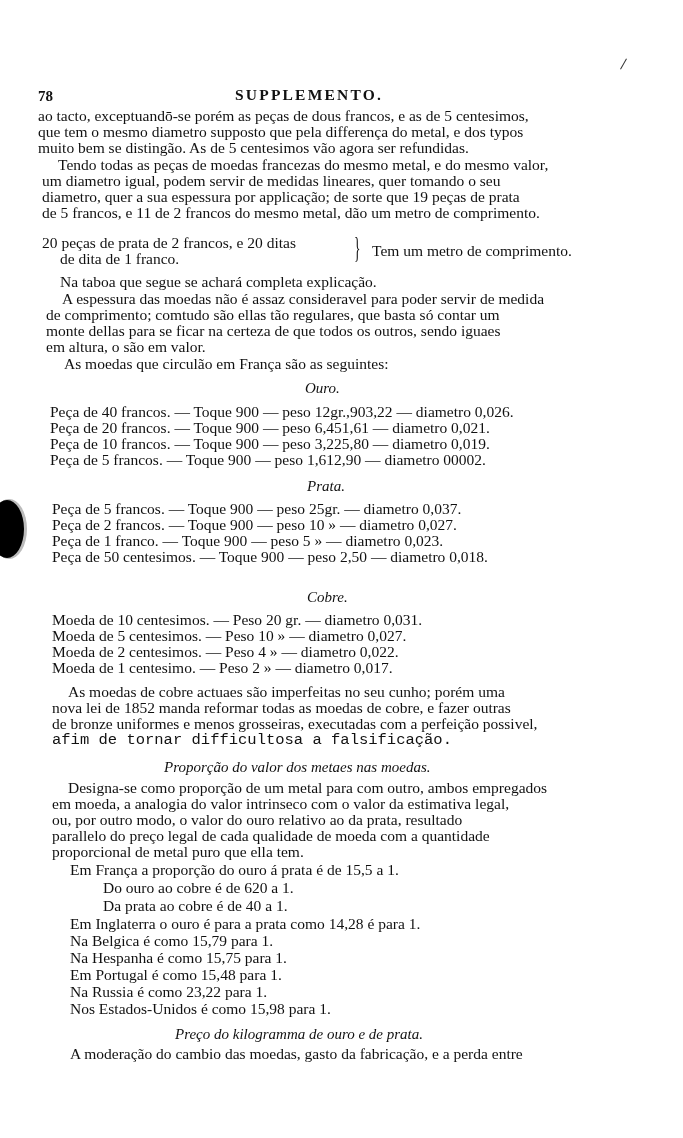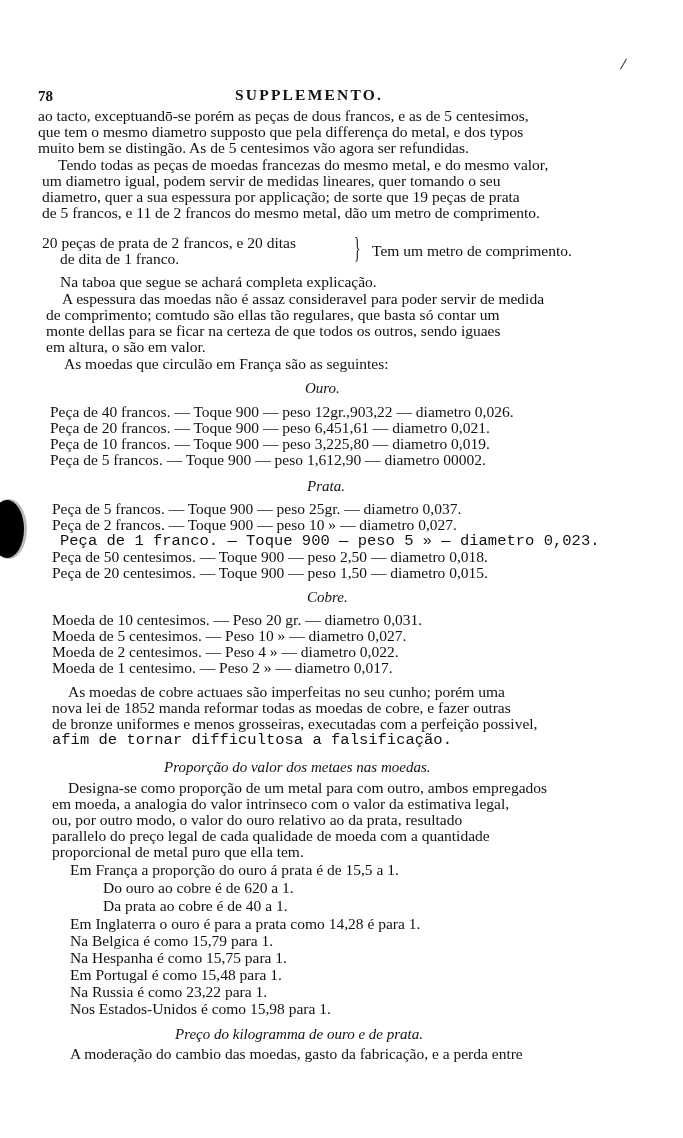--- a/index.html
+++ b/index.html
@@ -53,23 +53,22 @@
 
   <div class="center" style="top:380px;left:305px;">Ouro.</div>
   <div class="tabrow" style="top:404px;left:50px;">Peça de 40 francos. — Toque 900 — peso 12gr.,903,22 — diametro 0,026.</div>
   <div class="tabrow" style="top:420px;left:50px;">Peça de 20 francos. — Toque 900 — peso 6,451,61 — diametro 0,021.</div>
   <div class="tabrow" style="top:436px;left:50px;">Peça de 10 francos. — Toque 900 — peso 3,225,80 — diametro 0,019.</div>
   <div class="tabrow" style="top:452px;left:50px;">Peça de 5 francos. — Toque 900 — peso 1,612,90 — diametro 00002.</div>
 
   <div class="center" style="top:478px;left:307px;">Prata.</div>
   <div class="tabrow" style="top:501px;left:52px;">Peça de 5 francos. — Toque 900 — peso 25gr. — diametro 0,037.</div>
   <div class="tabrow" style="top:517px;left:52px;">Peça de 2 francos. — Toque 900 — peso 10 » — diametro 0,027.</div>
-  <div class="tabrow" style="top:533px;left:60px;font-family:Liberation Mono, monospace;">Peça de 1 franco. — Toque 900 — peso 5 » — diametro 0,023.</div>
+  <div class="tabrow" style="top:533px;left:52px;">Peça de 1 franco. — Toque 900 — peso 5 » — diametro 0,023.</div>
   <div class="tabrow" style="top:549px;left:52px;">Peça de 50 centesimos. — Toque 900 — peso 2,50 — diametro 0,018.</div>
-  <div class="tabrow" style="top:565px;left:52px;">Peça de 20 centesimos. — Toque 900 — peso 1,50 — diametro 0,015.</div>
 
   <div class="center" style="top:589px;left:307px;">Cobre.</div>
   <div class="tabrow" style="top:612px;left:52px;">Moeda de 10 centesimos. — Peso 20 gr. — diametro 0,031.</div>
   <div class="tabrow" style="top:628px;left:52px;">Moeda de 5 centesimos. — Peso 10 » — diametro 0,027.</div>
   <div class="tabrow" style="top:644px;left:52px;">Moeda de 2 centesimos. — Peso 4 » — diametro 0,022.</div>
   <div class="tabrow" style="top:660px;left:52px;">Moeda de 1 centesimo. — Peso 2 » — diametro 0,017.</div>
 
   <div class="line" style="top:684px;left:68px;">As moedas de cobre actuaes são imperfeitas no seu cunho; porém uma</div>
   <div class="line" style="top:700px;left:52px;">nova lei de 1852 manda reformar todas as moedas de cobre, e fazer outras</div>
   <div class="line" style="top:716px;left:52px;">de bronze uniformes e menos grosseiras, executadas com a perfeição possivel,</div>

